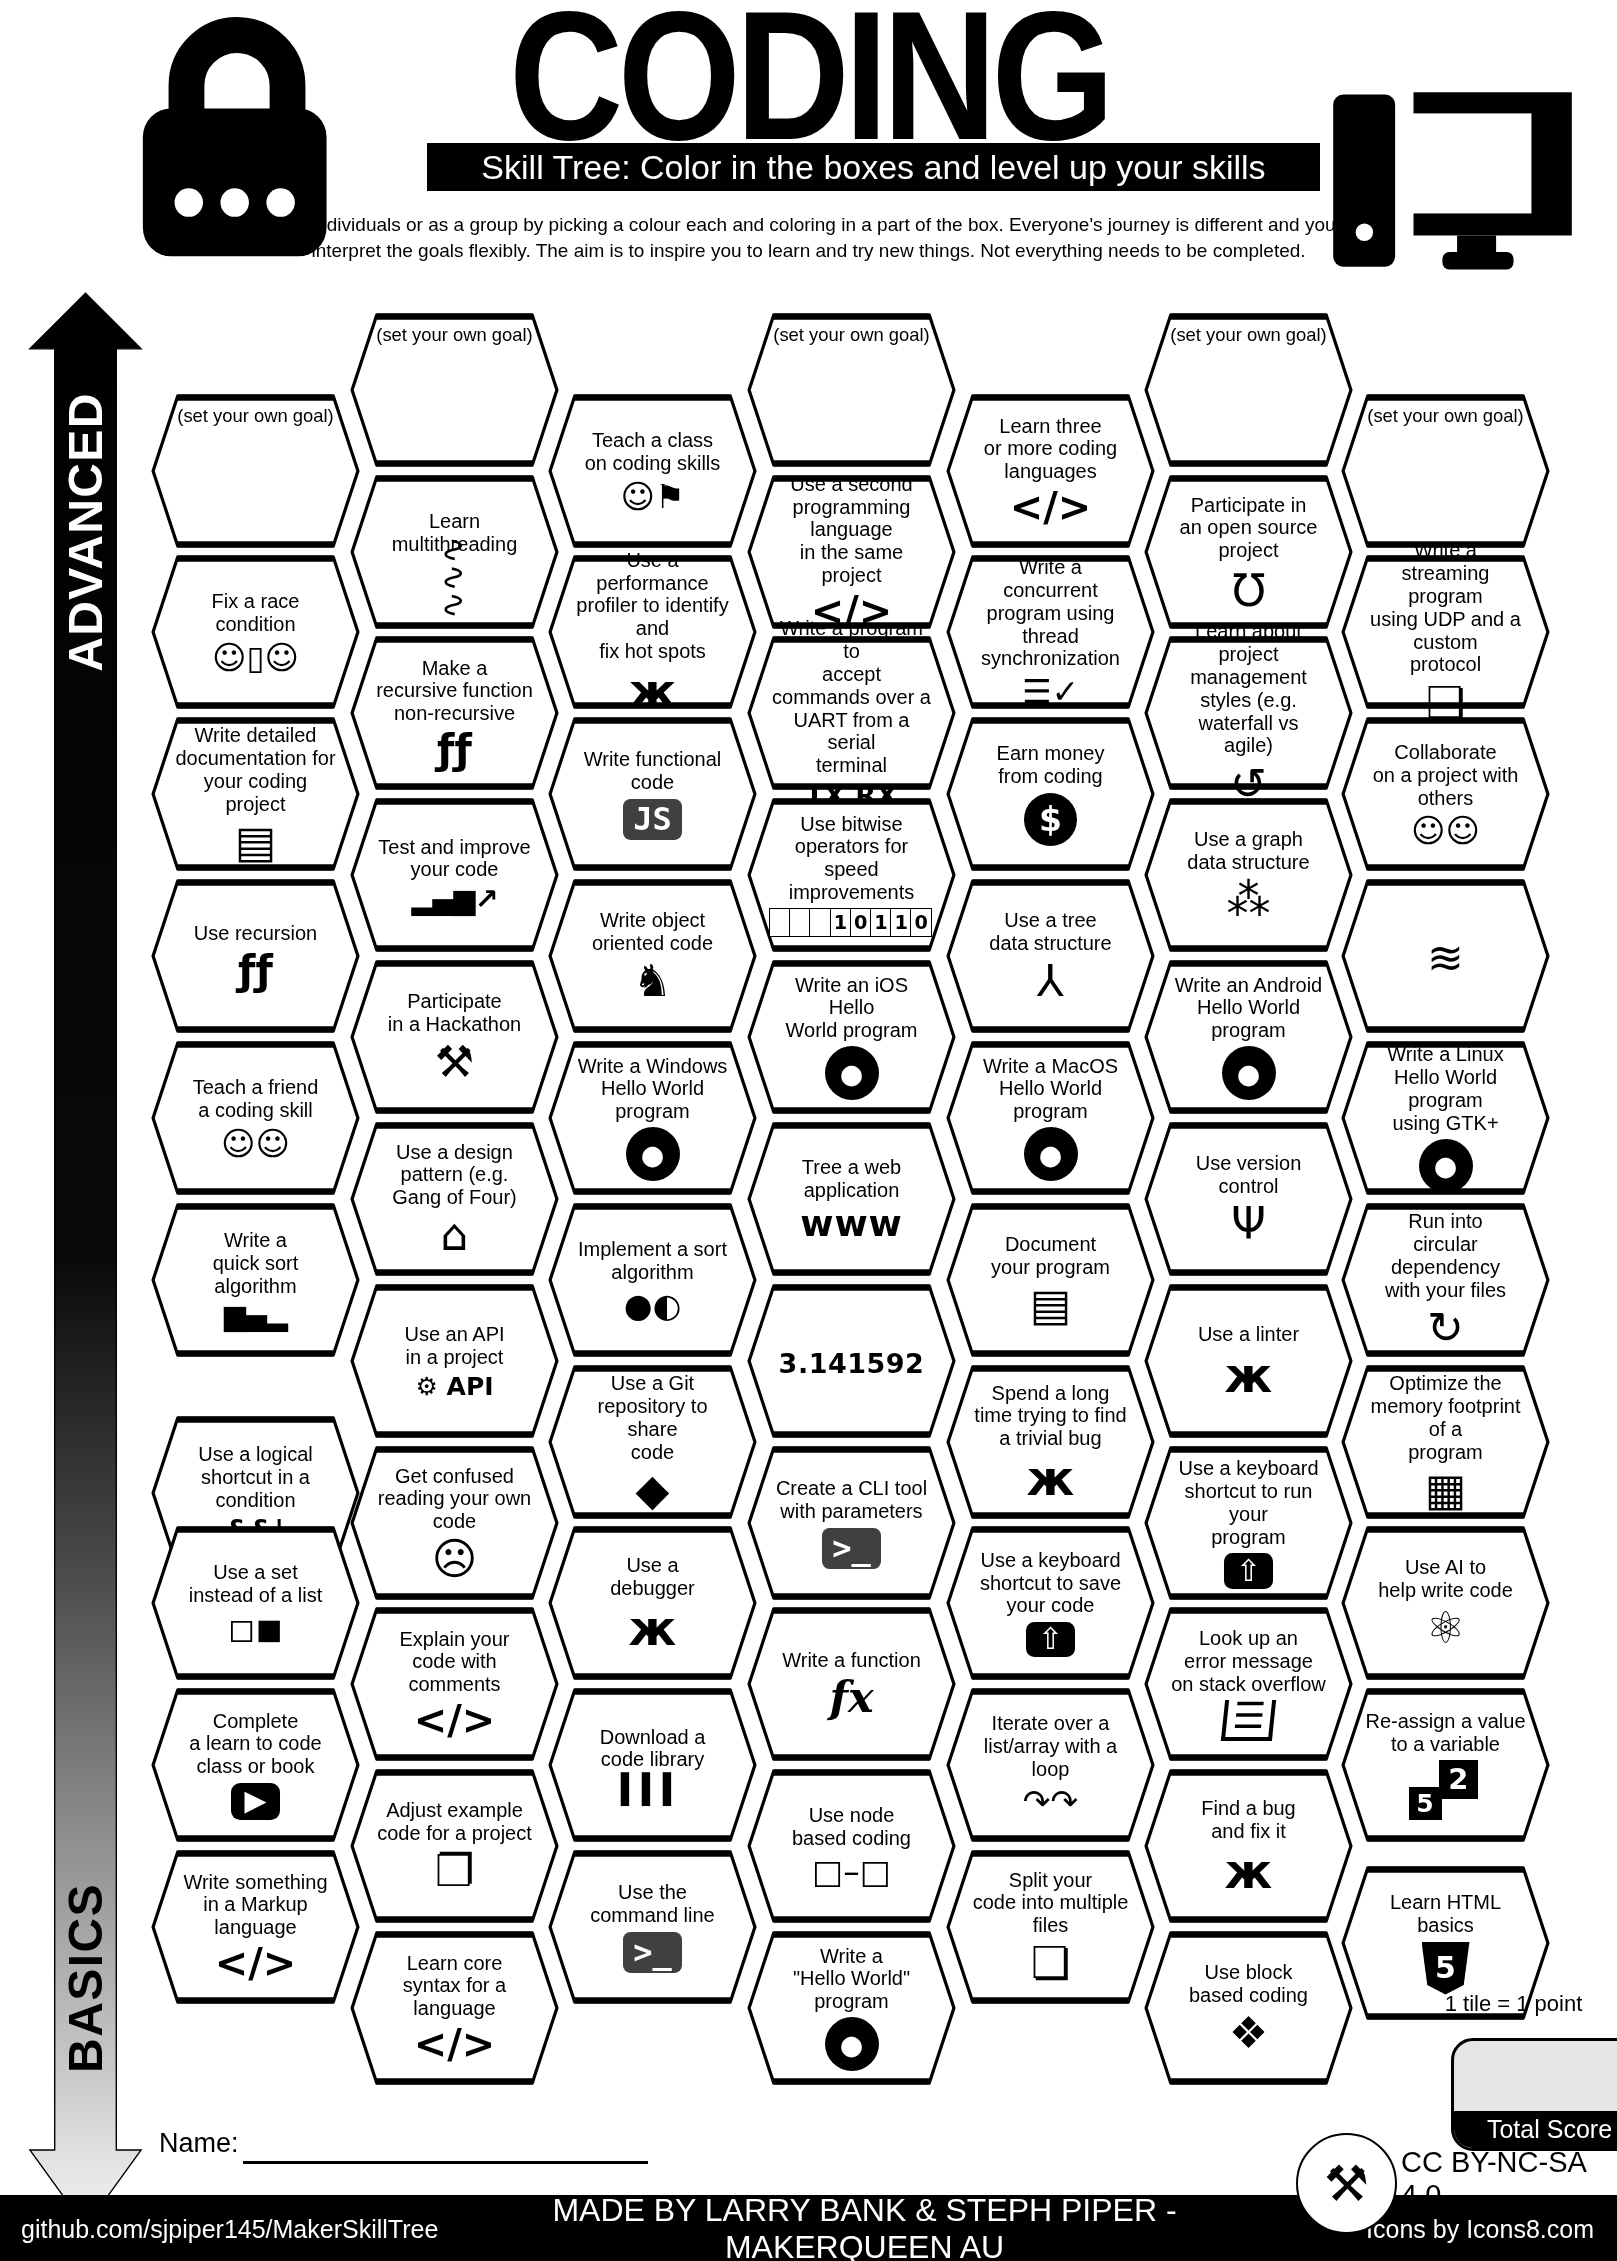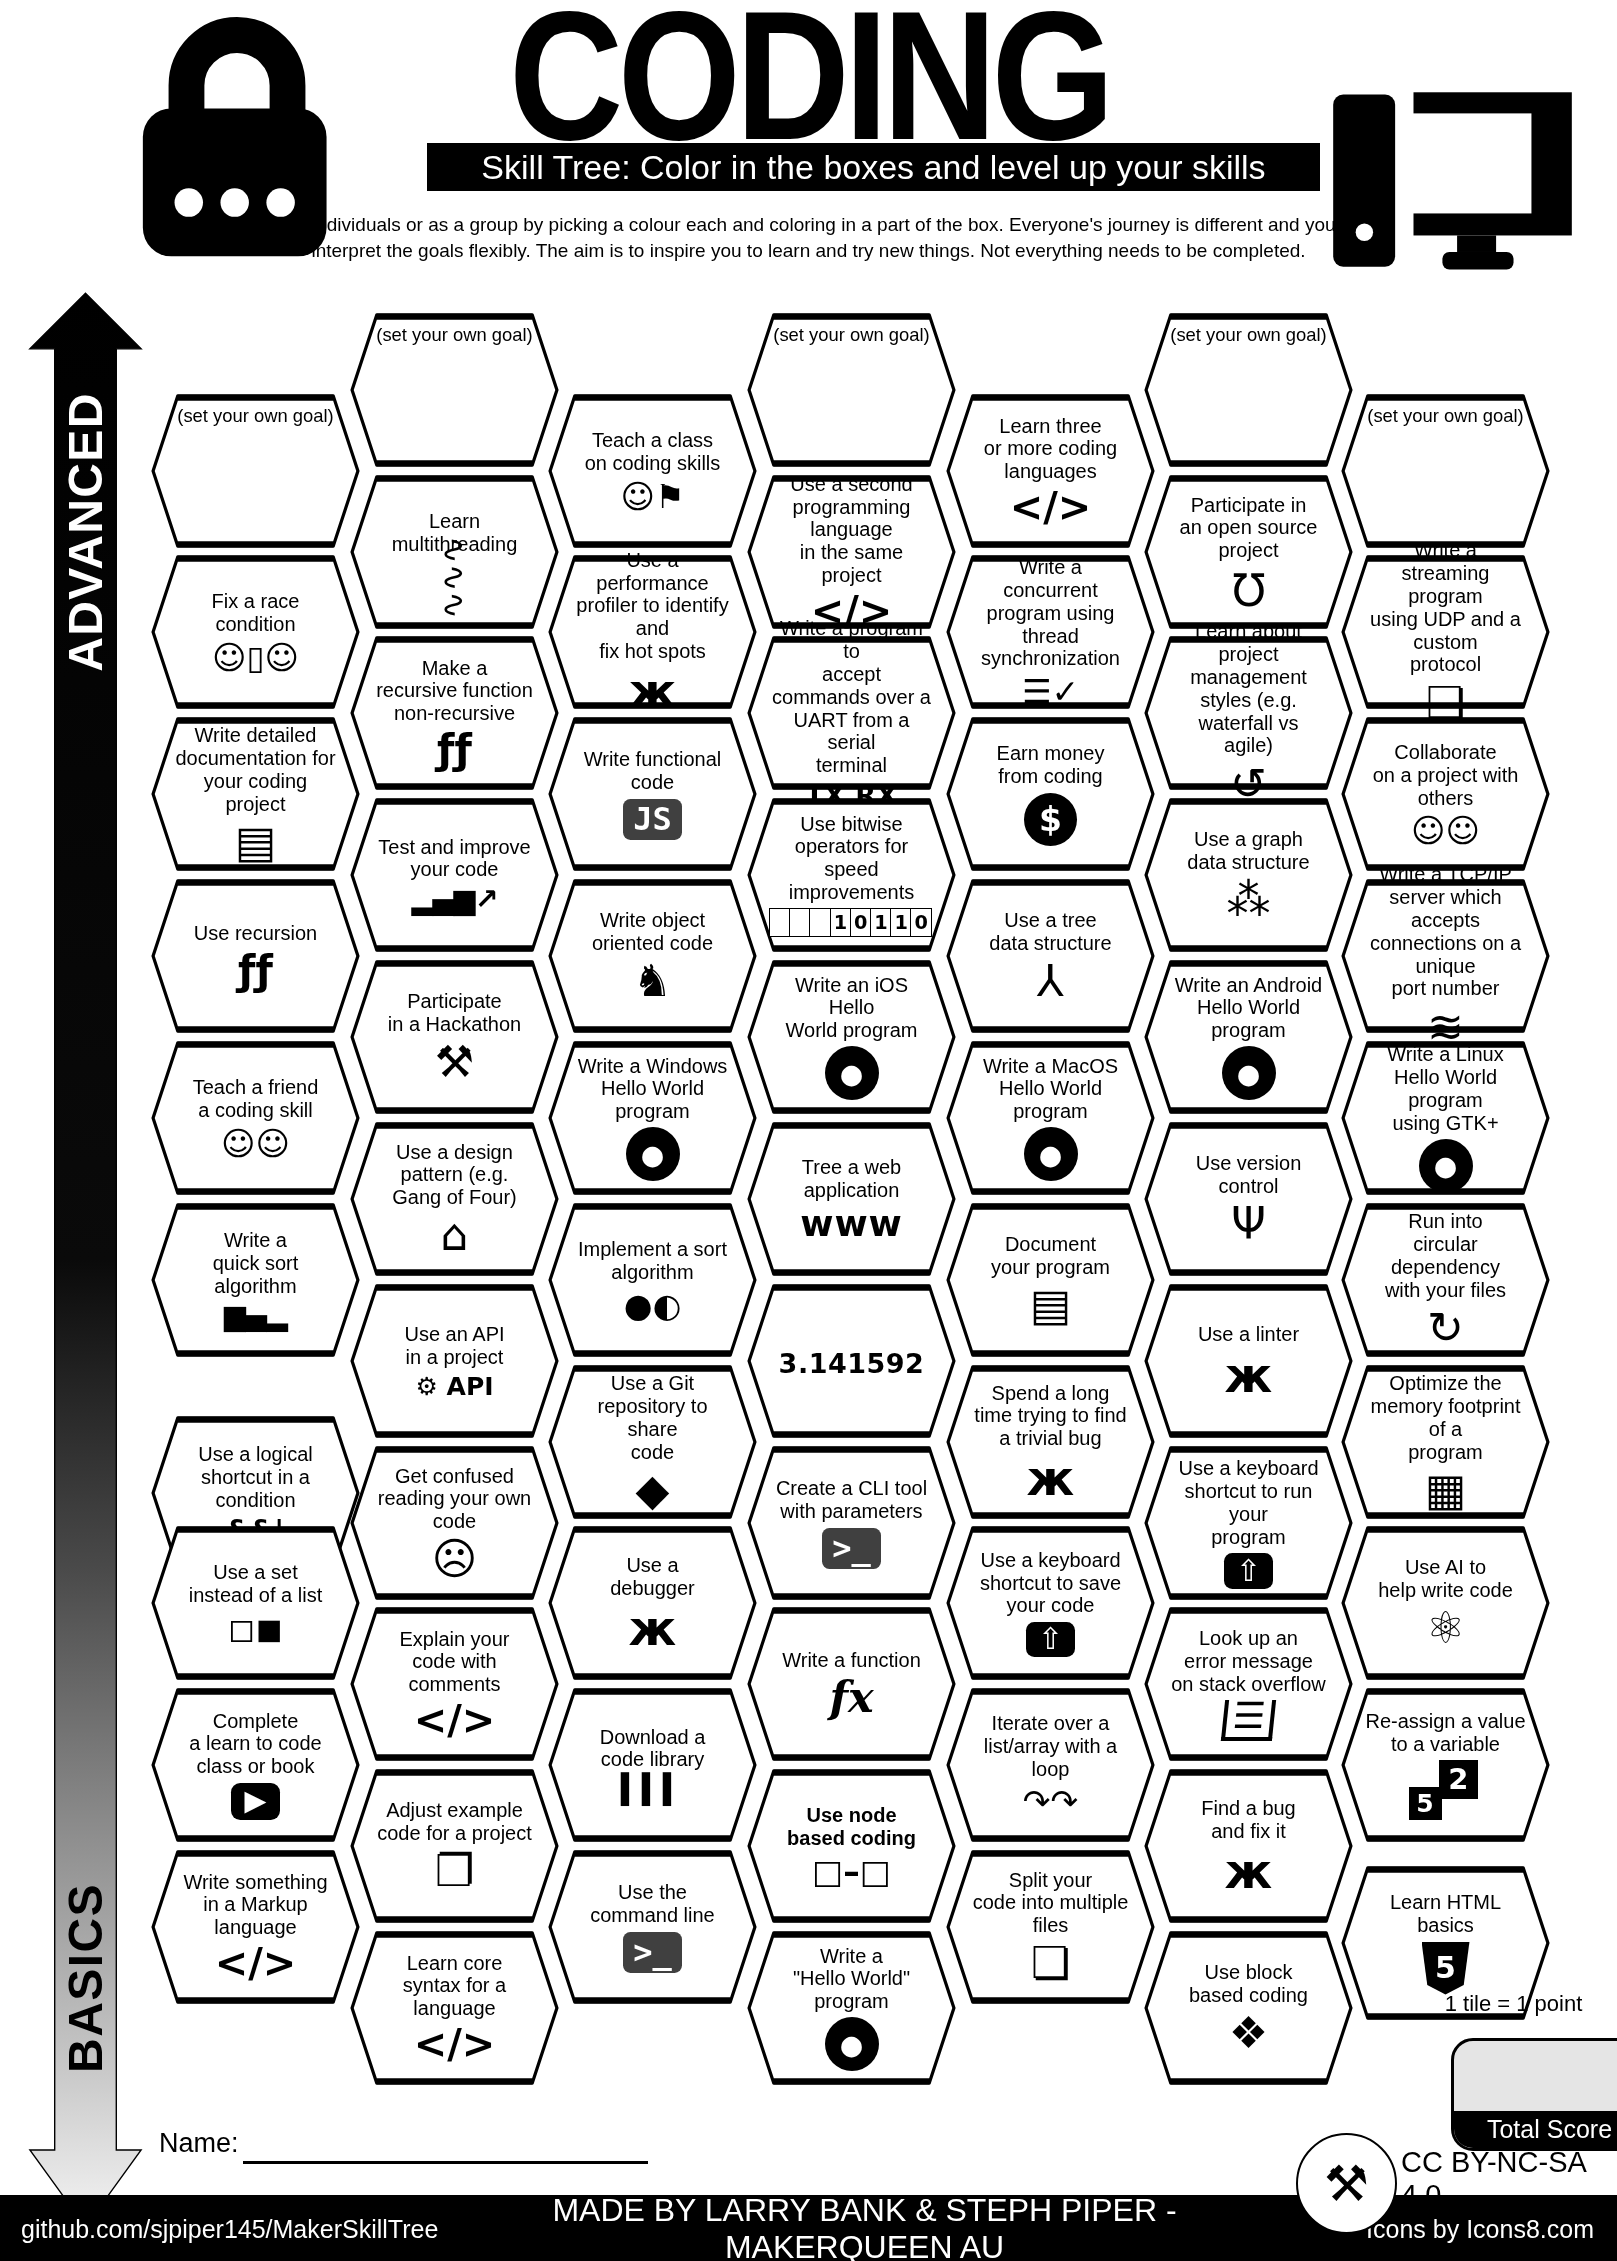--- a/index.html
+++ b/index.html
@@ -615,21 +615,21 @@
         <svg width="209" height="154" viewBox="0 0 455 336">
           <polygon points="58,4 397,4 451,168 397,332 58,332 4,168" fill="#fff" stroke="#000" stroke-width="7" stroke-linejoin="round"></polygon>
           <line x1="58" y1="8" x2="397" y2="8" stroke="#000" stroke-width="13"></line>
           <line x1="58" y1="328" x2="397" y2="328" stroke="#000" stroke-width="13"></line>
         </svg>
         <div class="hc">
           <div class="hl">Write a function</div>
           <div class="hi g-fx">fx</div>
         </div>
       </div>
-      <div class="hex" style="left: 747px; top: 1769px; font-weight: bold;">
+      <div class="hex" style="left: 747px; top: 1769px;">
         <svg width="209" height="154" viewBox="0 0 455 336">
           <polygon points="58,4 397,4 451,168 397,332 58,332 4,168" fill="#fff" stroke="#000" stroke-width="7" stroke-linejoin="round"></polygon>
           <line x1="58" y1="8" x2="397" y2="8" stroke="#000" stroke-width="13"></line>
           <line x1="58" y1="328" x2="397" y2="328" stroke="#000" stroke-width="13"></line>
         </svg>
         <div class="hc">
           <div class="hl">Use node
 based coding</div>
           <div class="hi g-sm">□–□</div>
         </div>
@@ -943,24 +943,20 @@
           <div class="hi g-sm">☺☺</div>
         </div>
       </div>
       <div class="hex" style="left: 1341px; top: 879px;">
         <svg width="209" height="154" viewBox="0 0 455 336">
           <polygon points="58,4 397,4 451,168 397,332 58,332 4,168" fill="#fff" stroke="#000" stroke-width="7" stroke-linejoin="round"></polygon>
           <line x1="58" y1="8" x2="397" y2="8" stroke="#000" stroke-width="13"></line>
           <line x1="58" y1="328" x2="397" y2="328" stroke="#000" stroke-width="13"></line>
         </svg>
         <div class="hc">
-          <div class="hl">Write a TCP/IP
-server which accepts
-connections on a unique
-port number</div>
           <div class="hi ">≋</div>
         </div>
       </div>
       <div class="hex" style="left: 1341px; top: 1041px;">
         <svg width="209" height="154" viewBox="0 0 455 336">
           <polygon points="58,4 397,4 451,168 397,332 58,332 4,168" fill="#fff" stroke="#000" stroke-width="7" stroke-linejoin="round"></polygon>
           <line x1="58" y1="8" x2="397" y2="8" stroke="#000" stroke-width="13"></line>
           <line x1="58" y1="328" x2="397" y2="328" stroke="#000" stroke-width="13"></line>
         </svg>
         <div class="hc">

